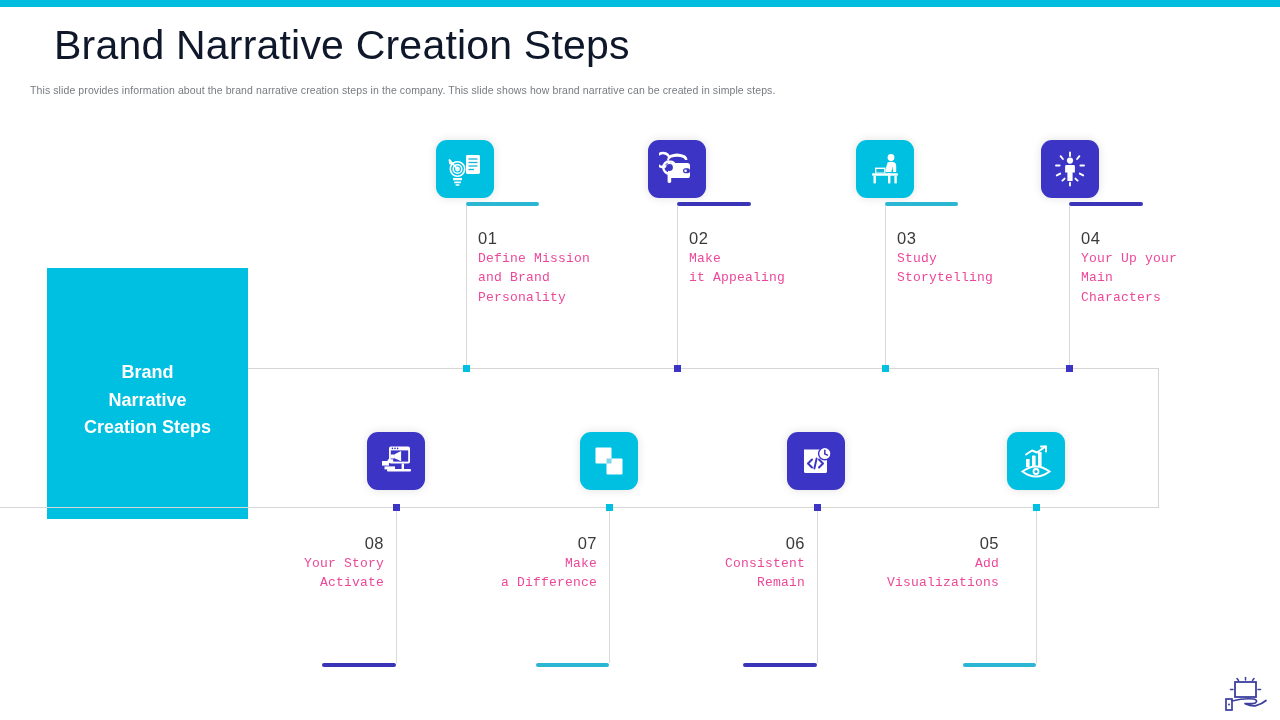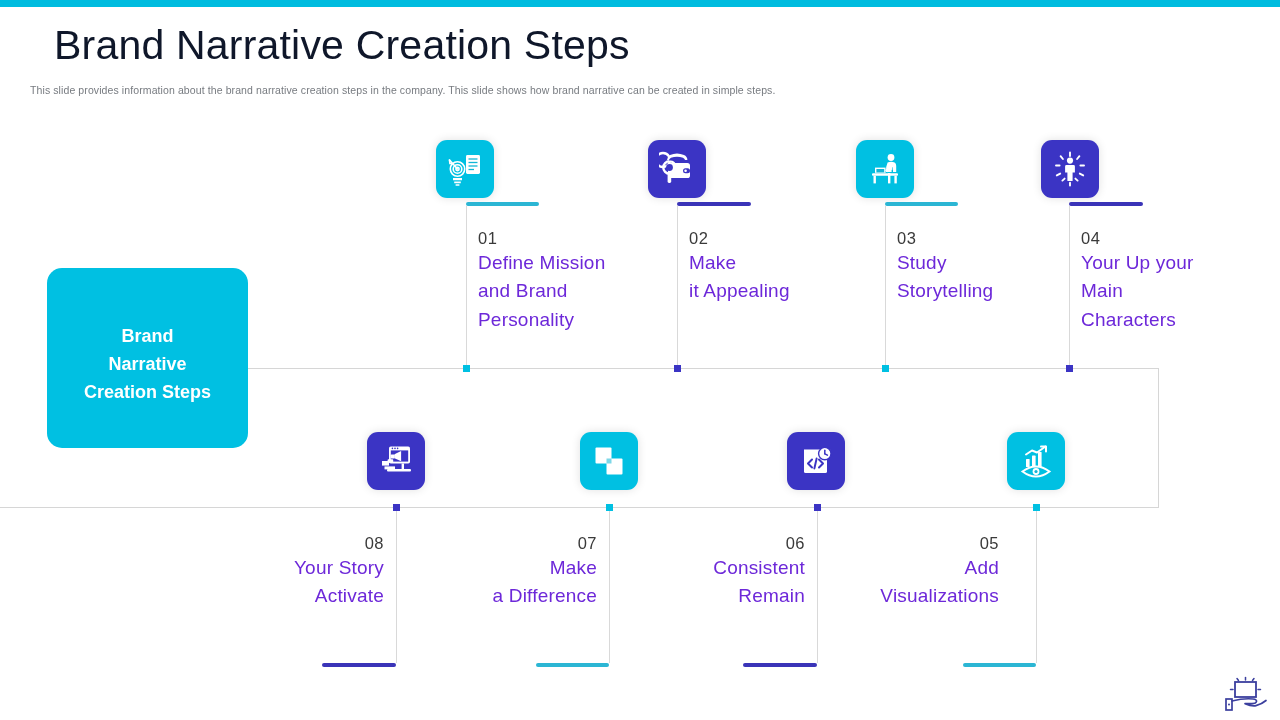--- a/index.html
+++ b/index.html
@@ -20,22 +20,22 @@
     font-size:41px;font-weight:400;letter-spacing:.2px;
     color:#0f172a;white-space:nowrap;margin-left:24px;
   }
   .page-subtitle{
     position:absolute;left:30px;top:84px;
     font-size:10.5px;color:#777b80;white-space:nowrap;letter-spacing:.1px;
   }
 
   
   .brand-box{
-    position:absolute;left:47px;top:268px;width:201px;height:180px;
-    background:#00c0e2;display:flex;align-items:center;justify-content:center;border-radius:15px;
+    position:absolute;left:47px;top:268px;width:201px;height:251px;
+    background:#00c0e2;display:flex;align-items:center;justify-content:center;
   }
   .brand-box-text{
     color:#ffffff;font-weight:bold;font-size:18px;line-height:1.55;
     text-align:center;margin-top:14px;
   }
 
   
   .conn{position:absolute;background:#d6d6d6;}
   .h-line-top{left:248px;top:368px;width:911px;height:1px;}
   .h-line-bottom{left:0px;top:507px;width:1159px;height:1px;}
@@ -44,21 +44,21 @@
     width:58px;height:58px;border-radius:11px;
     display:flex;align-items:center;justify-content:center;
     box-shadow:0 0 10px rgba(0,0,0,.12);
   }
   .tile svg{display:block;}
   .bar{position:absolute;height:4px;border-radius:2px;}
   .vline{position:absolute;width:1px;background:#d9d9d9;}
   .sq{position:absolute;width:7px;height:7px;}
 
   .num{font-size:16.5px;color:#3a3a3a;line-height:1.25;letter-spacing:.5px;}
-  .desc{font-size:19px;color:#6d28d9;line-height:1.5;letter-spacing:.2px;}
+  .desc{font-size:13px;color:#ec4899;line-height:1.5;letter-spacing:.2px;font-family:Liberation Mono, monospace;}
   .txt-top{position:absolute;}
   .txt-bot{position:absolute;text-align:right;}
 
   
   .logo{position:absolute;left:1222px;top:676px;}
 </style>
 </head>
 <body>
 
 <div class="slide">

